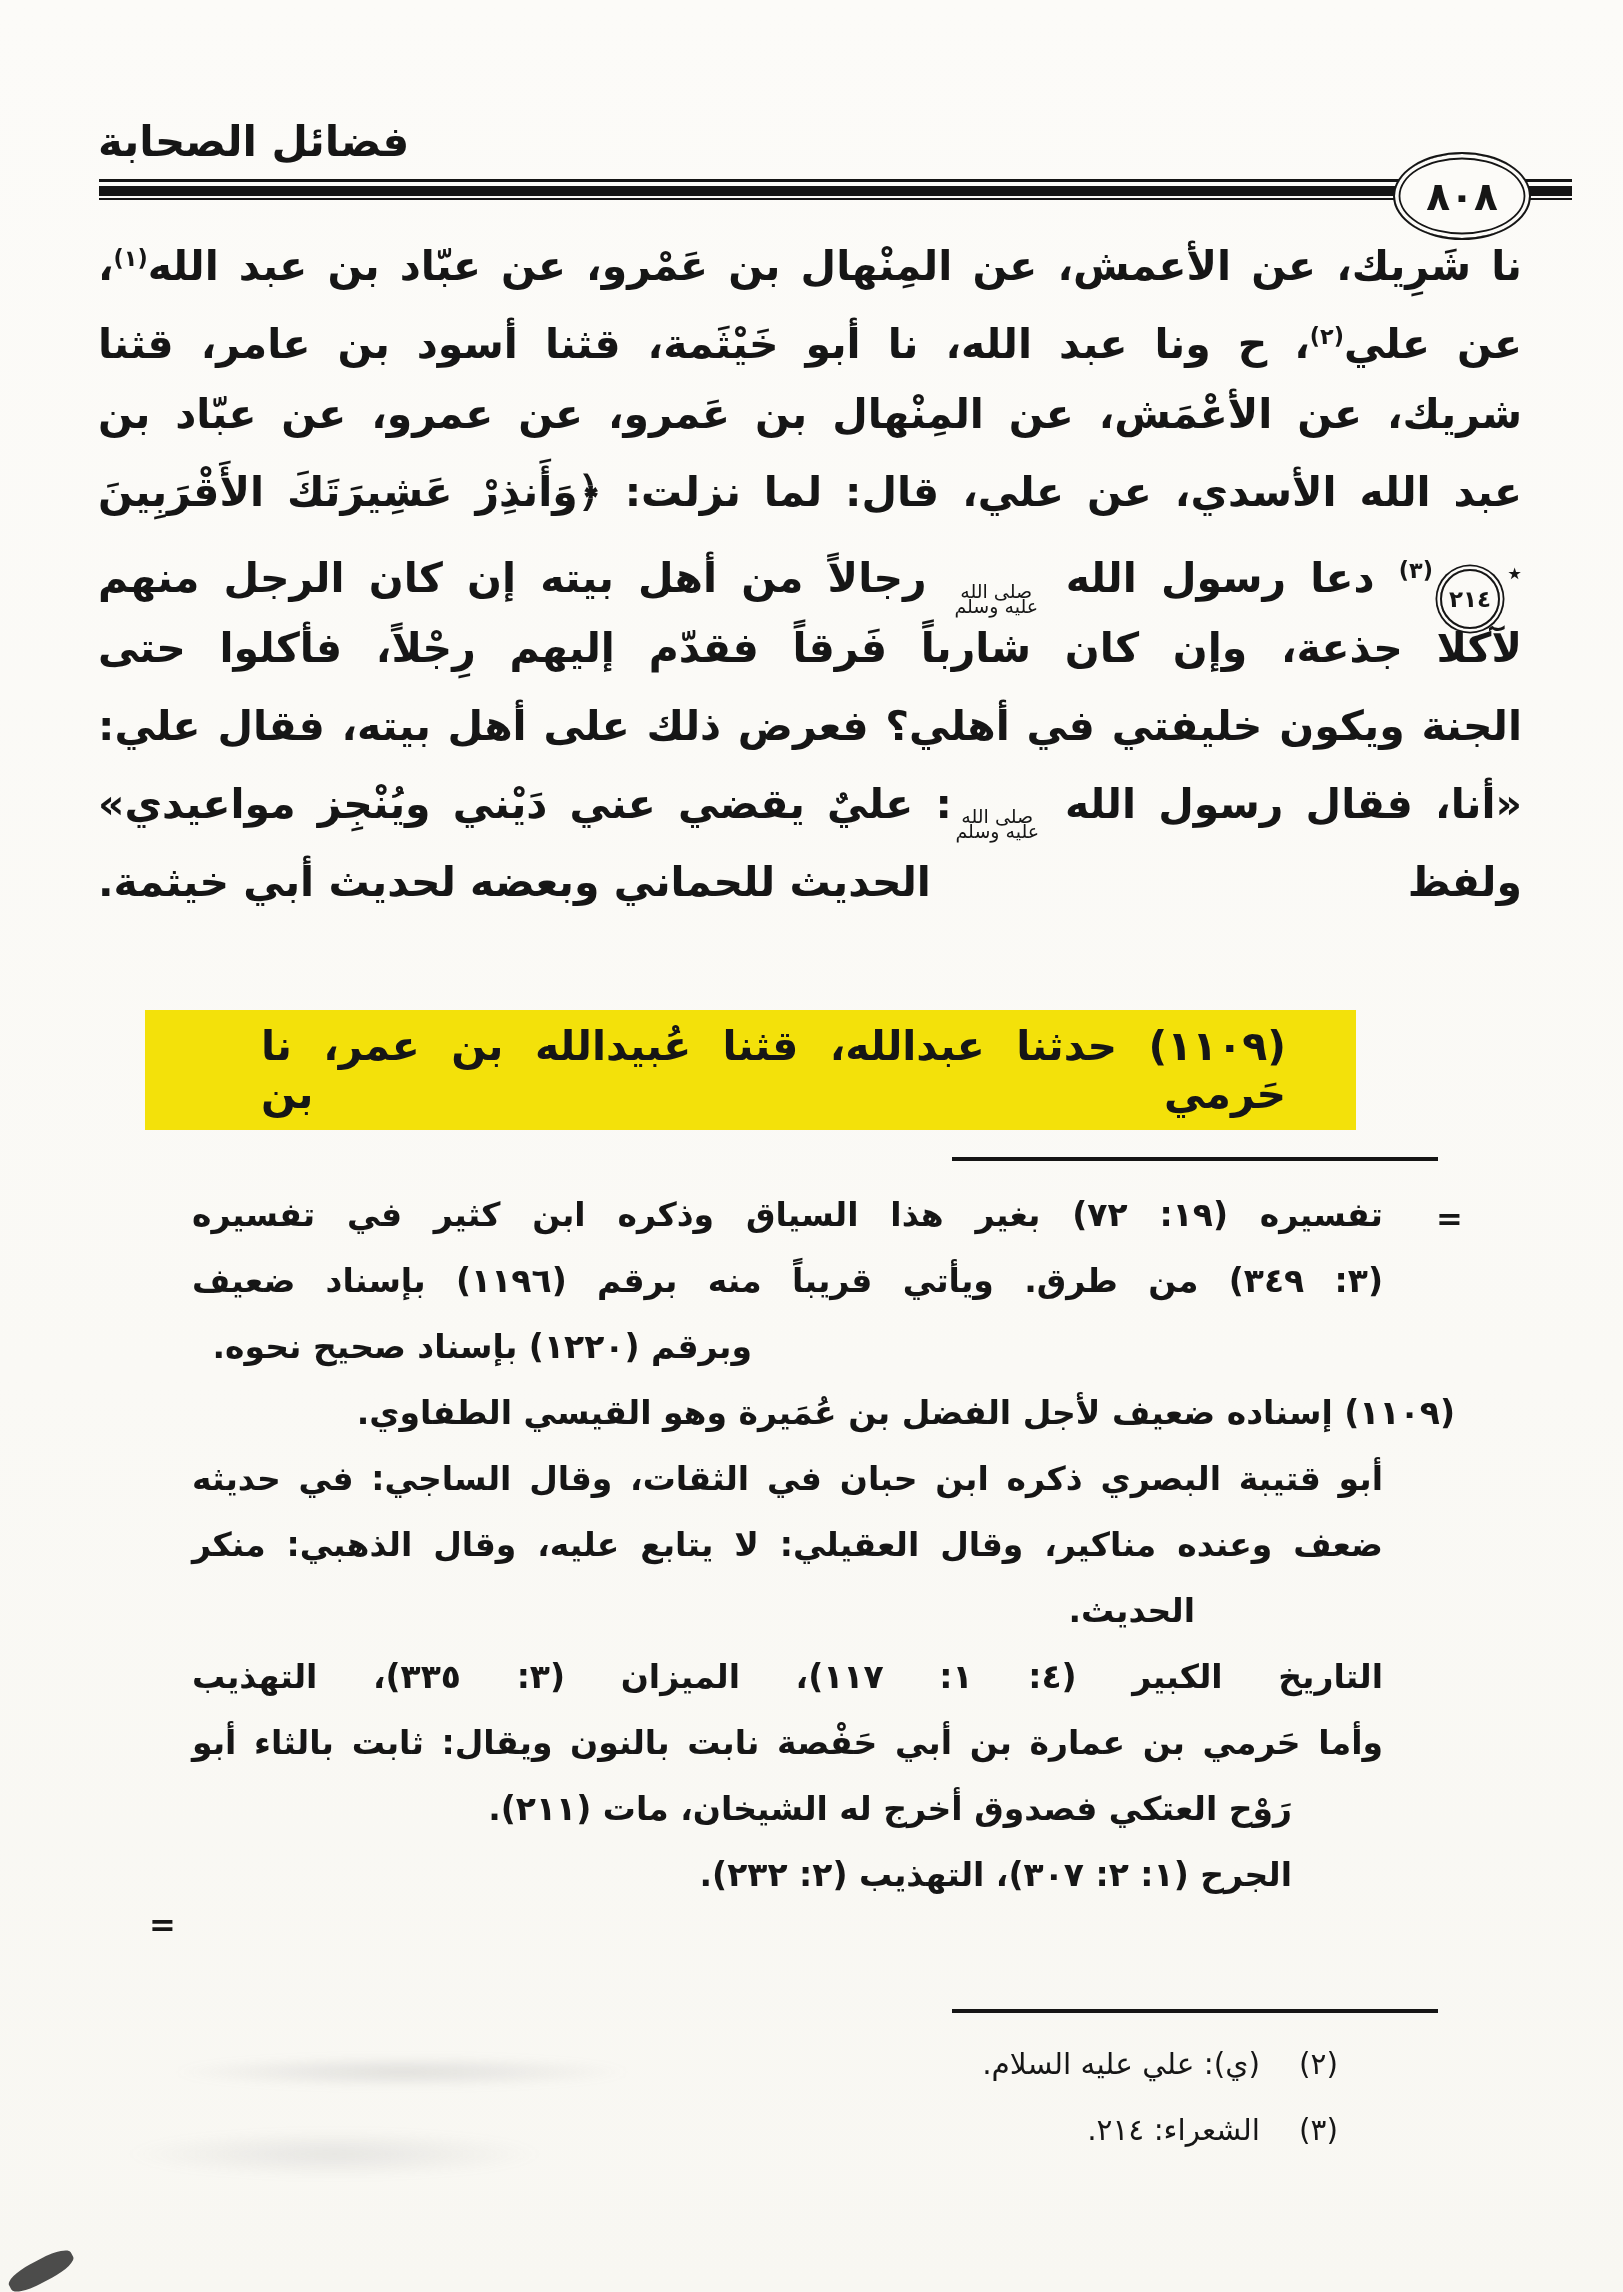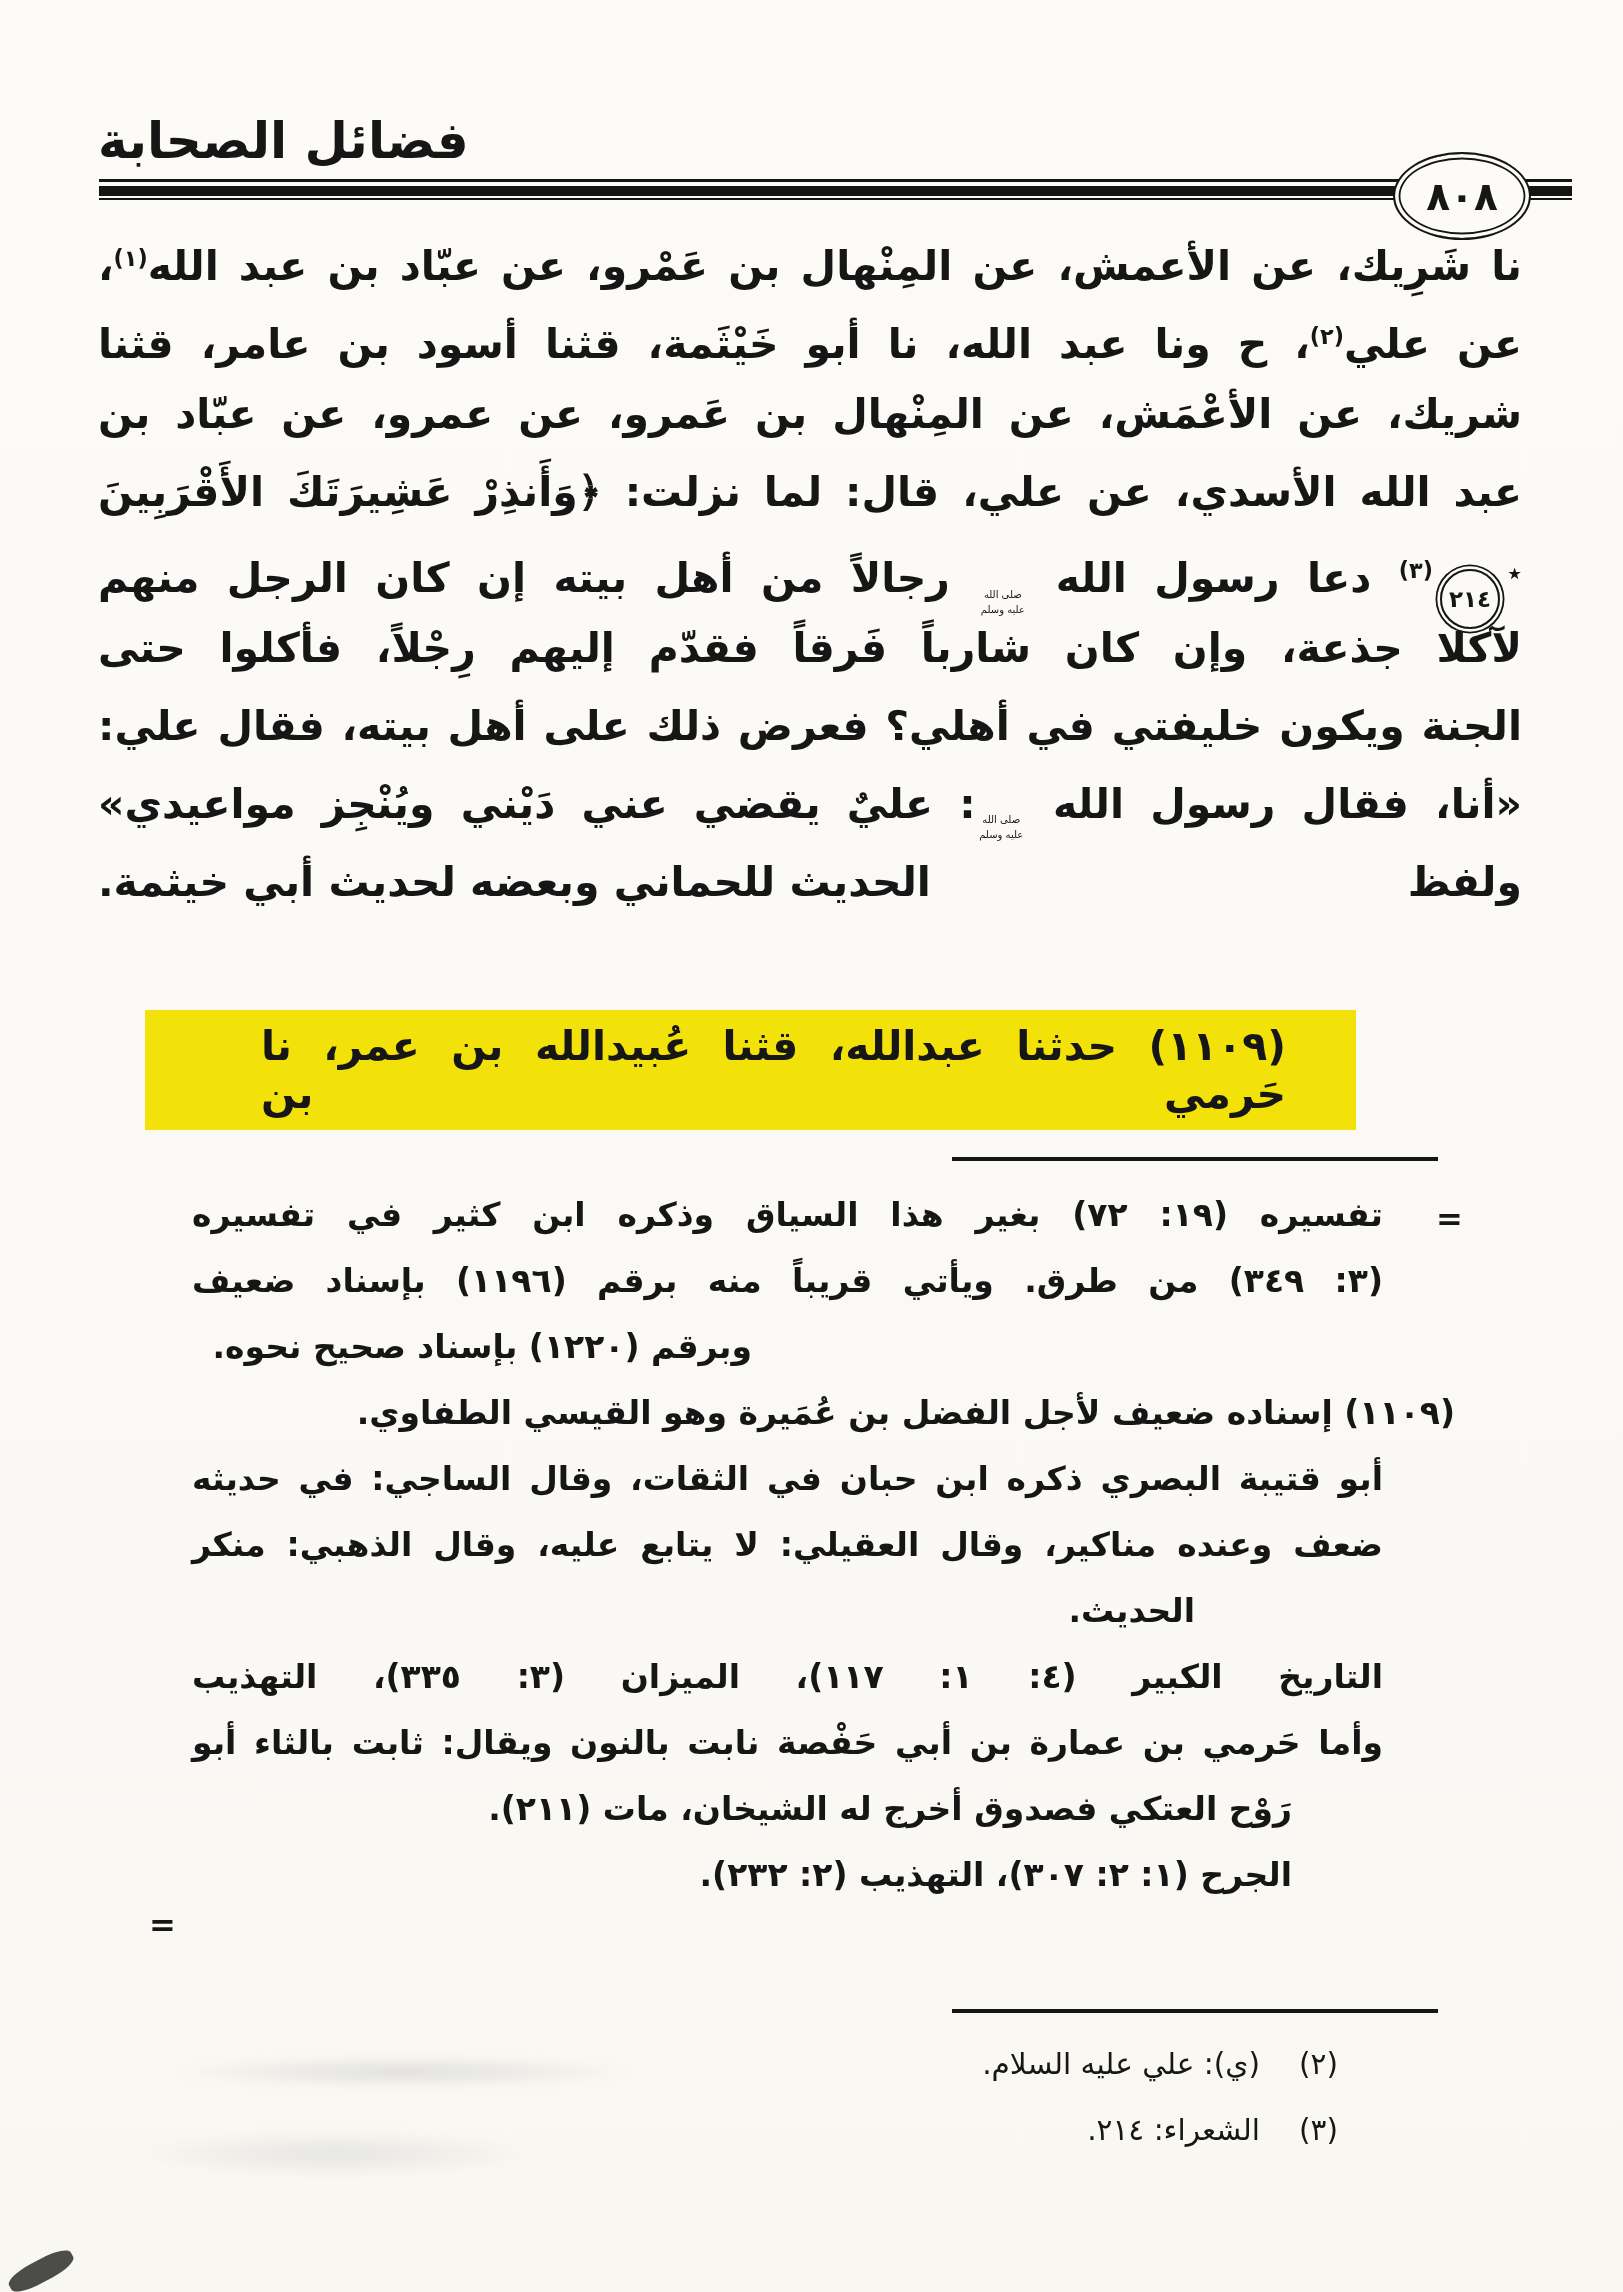--- a/index.html
+++ b/index.html
@@ -8,21 +8,21 @@
     width:1624px;height:2293px;
     background:linear-gradient(180deg,#fcfbf8 0%,#faf9f5 60%,#f8f7f2 100%);
     font-family:"DejaVu Sans",sans-serif;
     color:#161616;
     direction:rtl;
     overflow:hidden;
   }
   
   .book-title{
     position:absolute;top:113px;left:99px;
-    font-size:50px;font-weight:bold;line-height:57px;
+    font-size:42px;font-weight:bold;line-height:57px;
     white-space:nowrap;
   }
   .header-rule{
     position:absolute;top:179px;left:100px;width:1473px;height:20.6px;
     background:linear-gradient(to bottom,
       #151515 0,#151515 2.7px,
       rgba(0,0,0,0) 2.7px,rgba(0,0,0,0) 7.2px,
       #151515 7.2px,#151515 17px,
       rgba(0,0,0,0) 17px,rgba(0,0,0,0) 19px,
       #151515 19px,#151515 20.6px);
@@ -52,21 +52,21 @@
   .medallion{
     display:inline-flex;align-items:center;justify-content:center;
     width:56px;height:56px;border-radius:50%;
     border:2.7px solid #151515;
     box-shadow:0 0 0 2.7px #fcfbf8, 0 0 0 4.5px #151515;
     font-size:23px;font-weight:bold;
     vertical-align:-14.3px;margin:0 7.2px;
   }
   .saw{
     display:inline-flex;flex-direction:column;align-items:center;
-    font-size:10px;font-weight:normal;line-height:15px;
+    font-size:19px;font-weight:normal;line-height:15px;
     vertical-align:-5.4px;margin:0 3.6px;
   }
   
   .highlight-bar{
     position:absolute;top:1010px;left:146px;width:1211px;height:120px;
     background:#f3e10a;
     display:flex;align-items:center;
   }
   .highlight-text{
     width:100%;padding:0 70px 0 116px;box-sizing:border-box;

